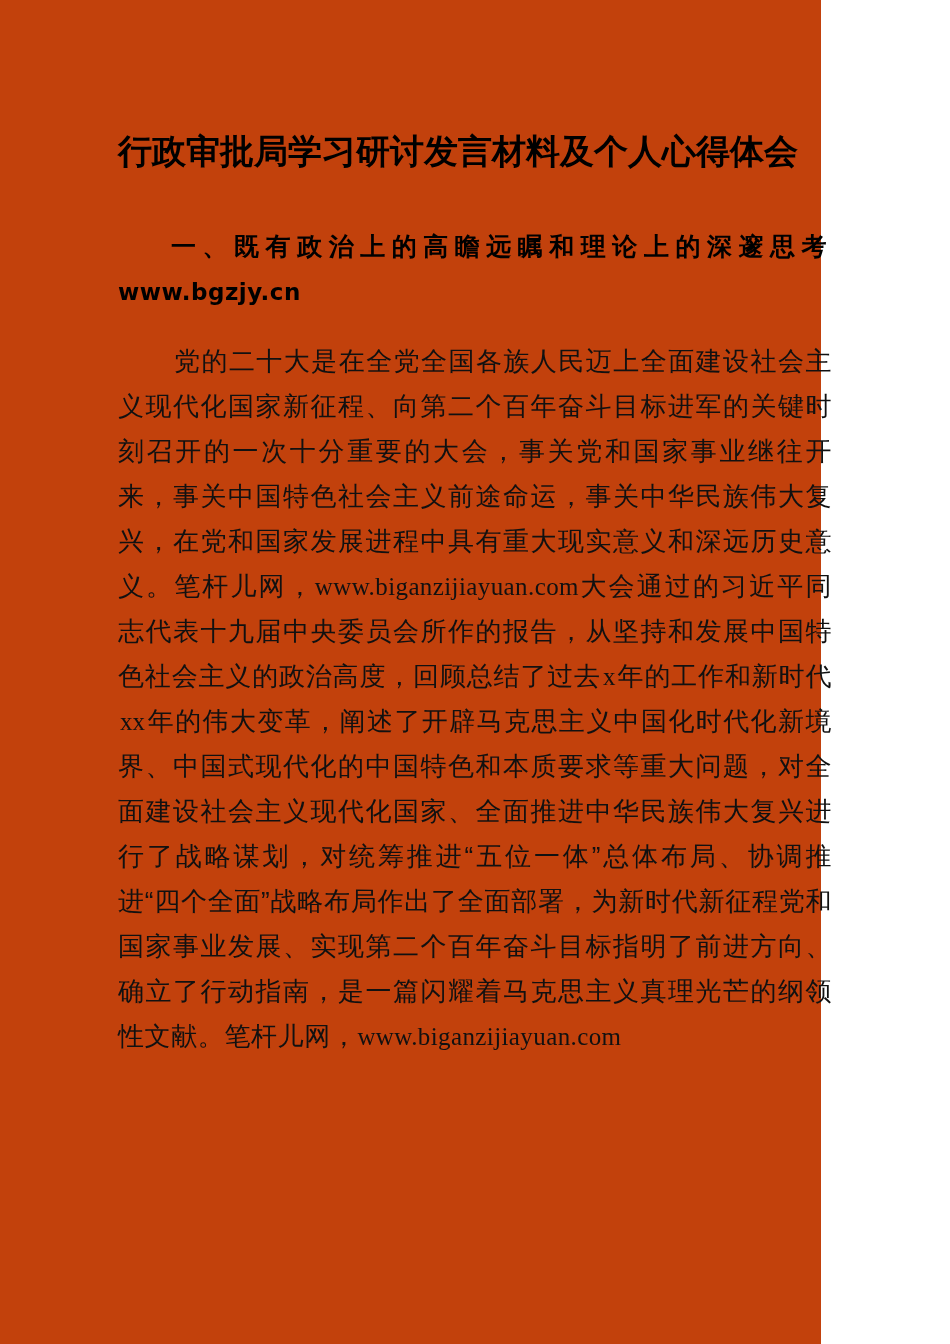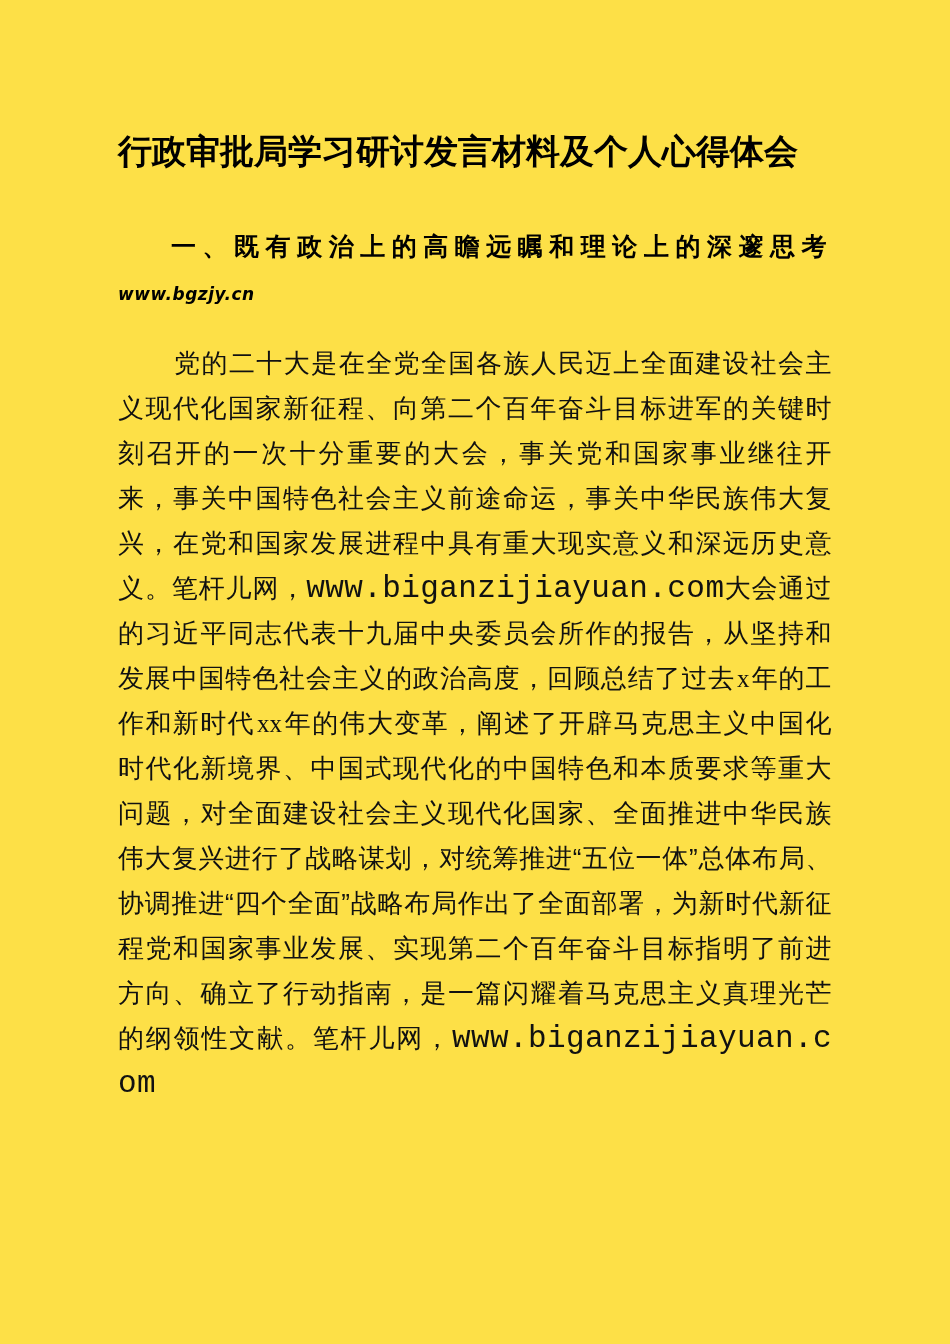--- a/index.html
+++ b/index.html
@@ -11,23 +11,23 @@
     width: 950px;
     height: 1344px;
     overflow: hidden;
     font-family: "Liberation Serif", "DejaVu Serif", serif;
     color: #000000;
     -webkit-font-smoothing: antialiased;
   }
 
   .page {
     position: relative;
-    width: 950px;
+    width: 821px;
     height: 1344px;
-    background: #fde047;
+    background: #c2410c;
     box-sizing: border-box;
   }
 
   .content {
     position: absolute;
     left: 118px;
     top: 0;
     width: 714px;
   }
 
@@ -61,23 +61,22 @@
   .section-heading .indent2 {
     display: inline-block;
     width: 52px;
   }
   .section-heading .cjk {
     letter-spacing: 5.5px;
   }
   .section-heading .url {
     font-family: "DejaVu Sans", "Liberation Sans", sans-serif;
     font-weight: bold;
-    font-size: 17px;
+    font-size: 23px;
     letter-spacing: 0.5px;
-    font-style: italic;
   }
 
   
   .body-para {
     font-family: "Liberation Sans", "DejaVu Sans", sans-serif;
     font-size: 26px;
     line-height: 45px;
     color: #111111;
     margin: 0;
     text-align: justify;
@@ -89,22 +88,22 @@
     padding-top: 24px;
   }
   .body-para.p2 {
     padding-top: 2px;
   }
   .body-para .cjk {
     font-family: "Liberation Sans", "DejaVu Sans", sans-serif;
     letter-spacing: 0.6px;
   }
   .body-para .roman {
-    font-family: Liberation Mono, monospace;
-    font-size: 31px;
+    font-family: Liberation Serif, serif;
+    font-size: 25px;
     letter-spacing: 0.4px;
   }
   .body-para .var {
     font-family: "Liberation Serif", "DejaVu Serif", serif;
     font-size: 25px;
     padding: 0 2px;
   }
 </style>
 </head>
 <body>

